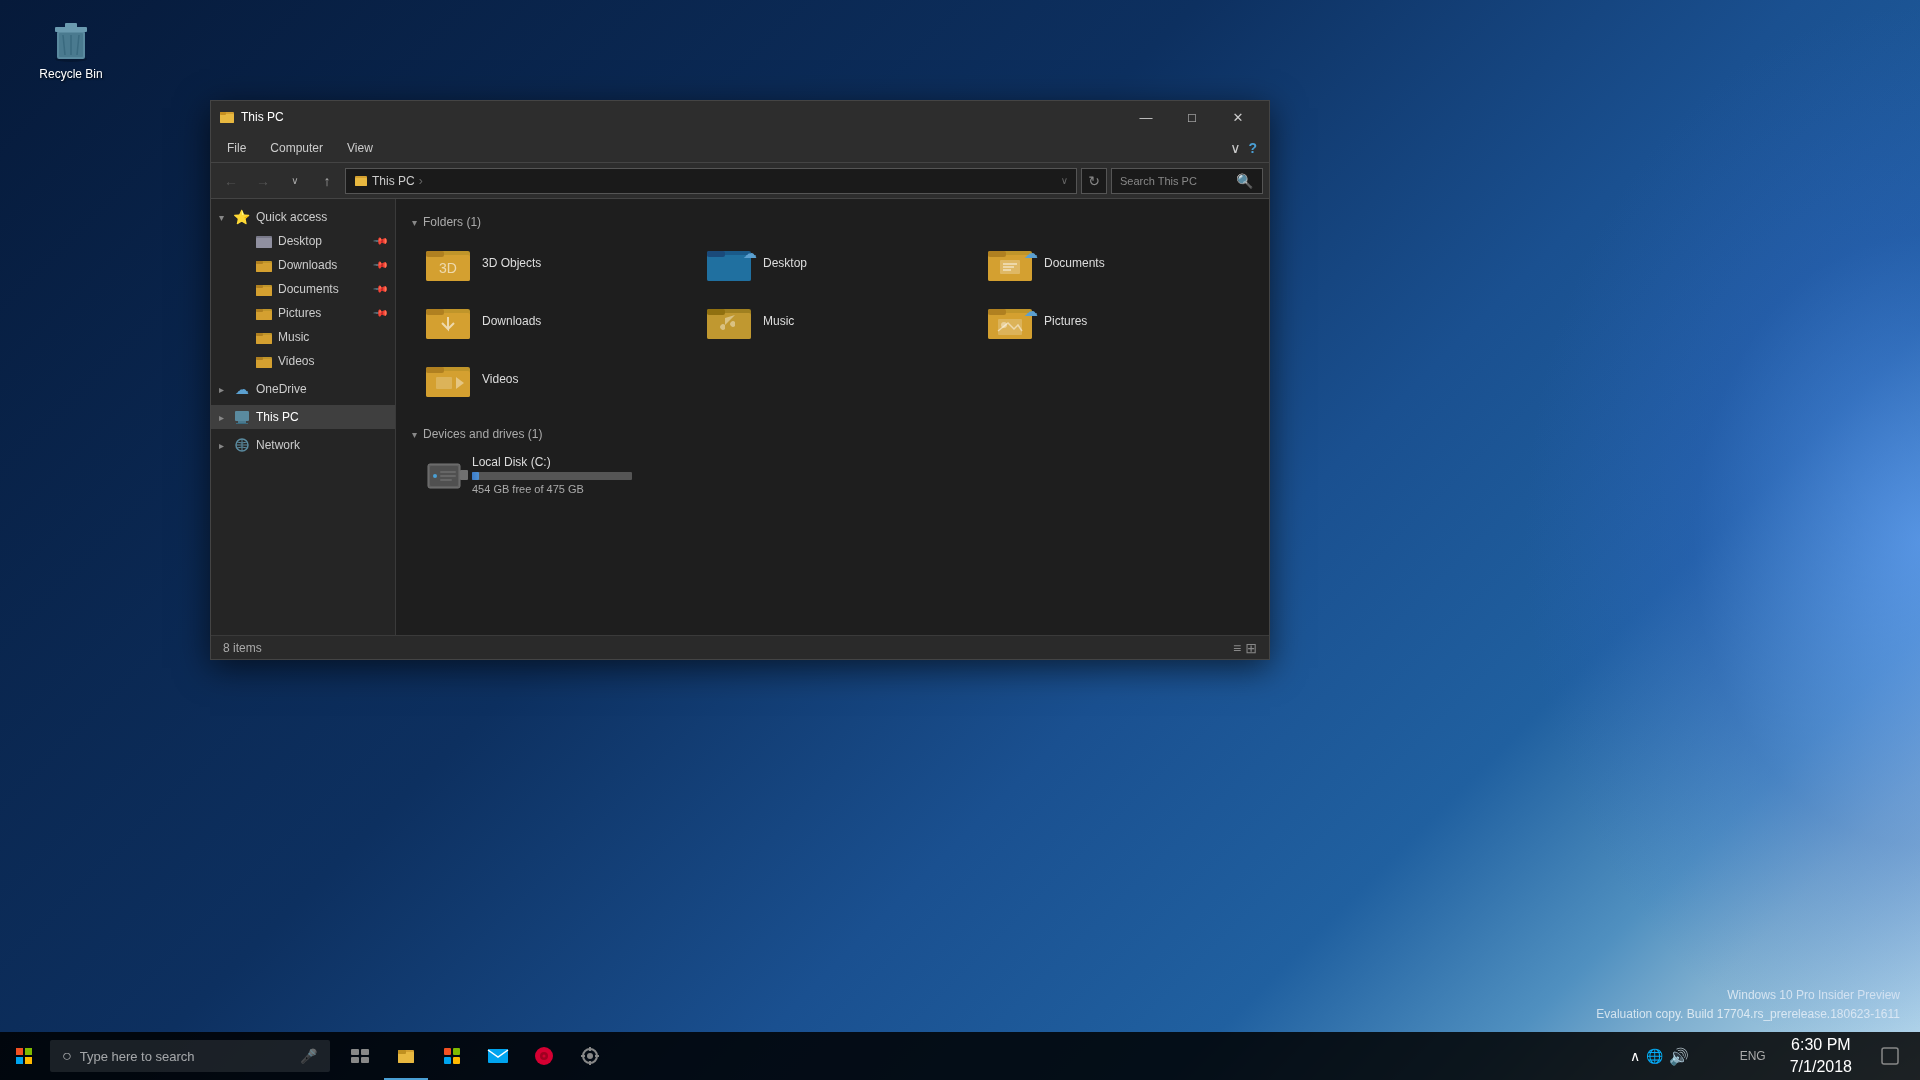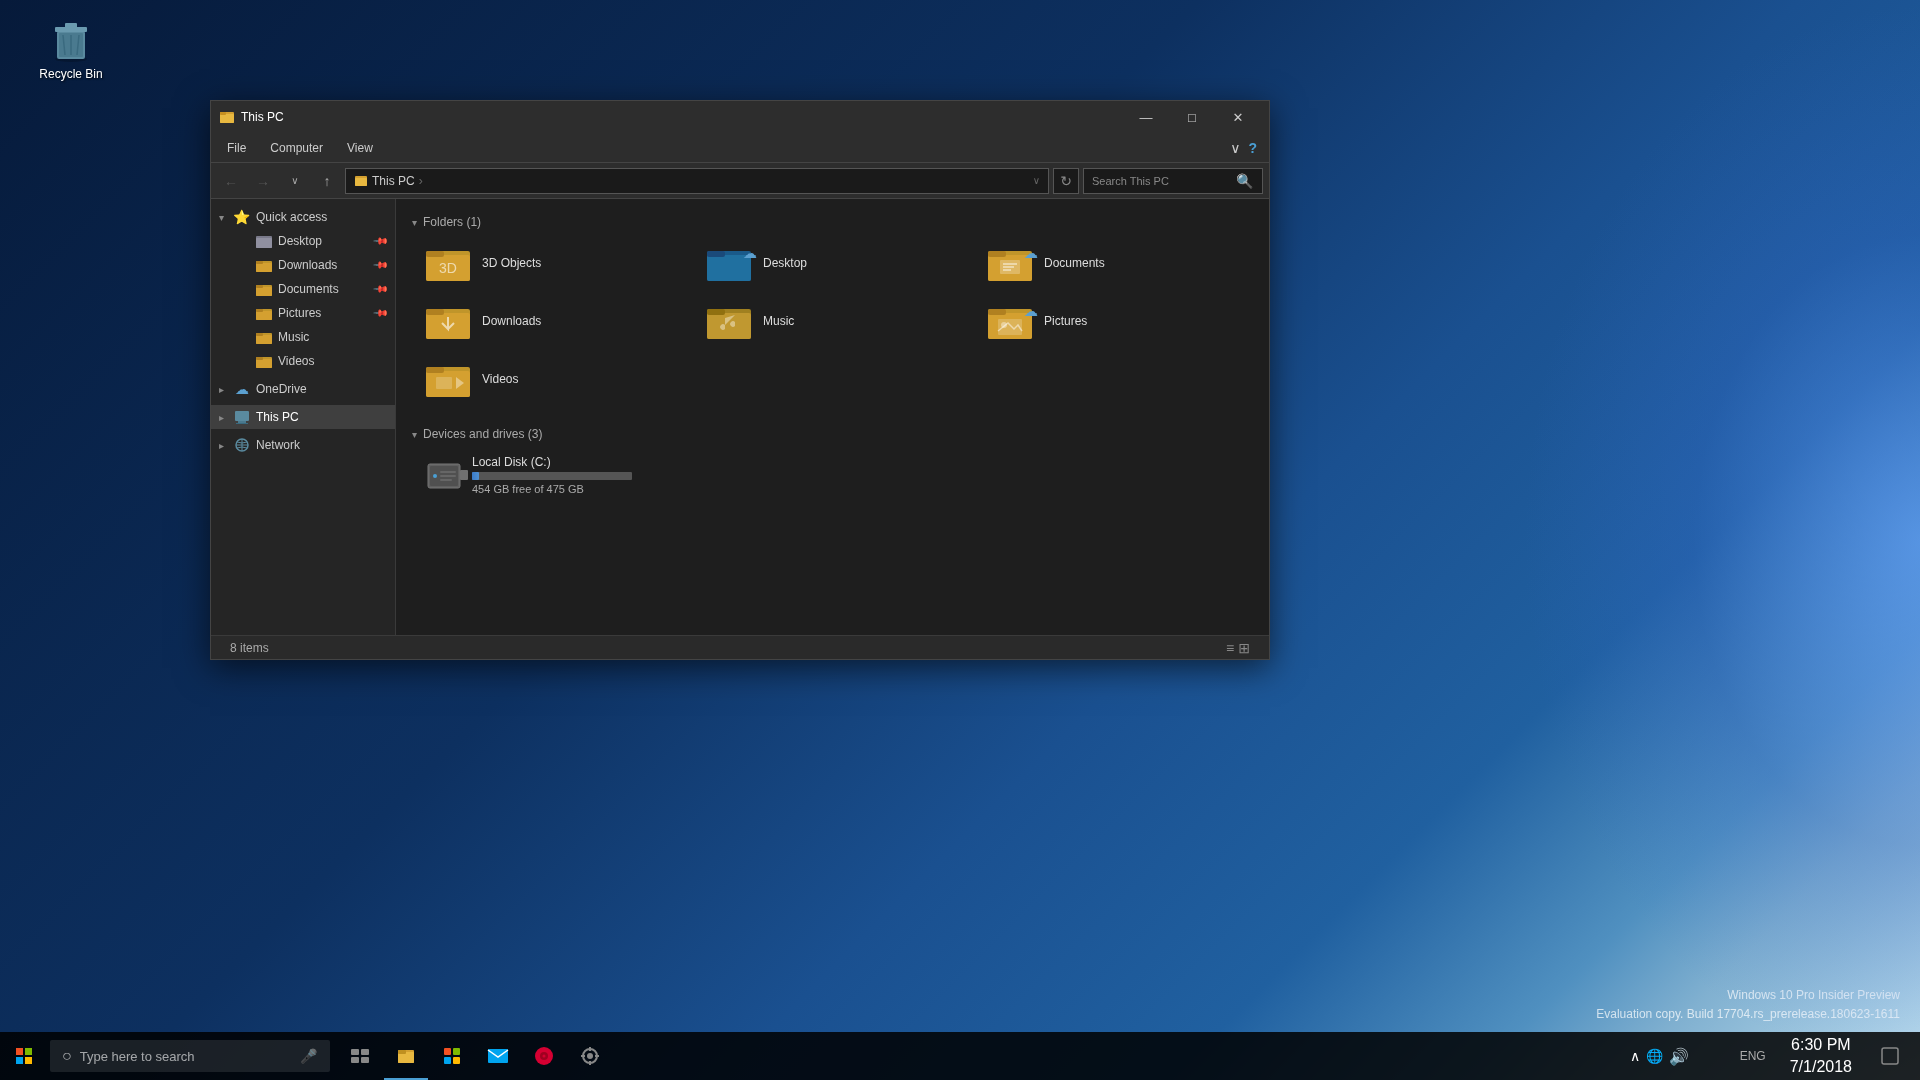--- a/index.html
+++ b/index.html
@@ -277,21 +277,21 @@
       display: flex;
       align-items: center;
       justify-content: center;
       color: #888;
       font-size: 14px;
       cursor: pointer;
       border: 1px solid #555;
       background: #1a1a1a;
     }
     .search-bar {
-      width: 180px;
+      width: 152px;
       height: 26px;
       background: #1a1a1a;
       border: 1px solid #555;
       display: flex;
       align-items: center;
       padding: 3px 8px;
       color: #888;
       font-size: 12px;
       gap: 4px;
     }
@@ -465,21 +465,21 @@
       font-size: 11px;
     }
 
     
     .status-bar {
       height: 24px;
       background: #2a2a2a;
       border-top: 1px solid #3a3a3a;
       display: flex;
       align-items: center;
-      padding: 0 19px;
+      padding: 0 12px;
       flex-shrink: 0;
     }
     .status-text {
       color: #aaa;
       font-size: 12px;
       flex: 1;
     }
     .status-view-icons {
       display: flex;
       gap: 4px;
@@ -800,21 +800,21 @@
               </svg>
             </div>
             <span class="folder-name">Videos</span>
           </div>
 
         </div>
 
         <div class="drives-section">
           <div class="section-header">
             <span class="chevron">▾</span>
-            <span>Devices and drives (3)</span>
+            <span>Devices and drives (1)</span>
           </div>
 
           <div class="drive-item">
             <div class="drive-icon">
               <svg width="44" height="38" viewBox="0 0 44 38">
 
                 <rect x="2" y="8" width="32" height="24" rx="2" fill="#606060"></rect>
                 <rect x="2" y="8" width="32" height="24" rx="2" fill="none" stroke="#777" stroke-width="1"></rect>
                 <rect x="4" y="10" width="28" height="20" rx="1" fill="#505050"></rect>
 

